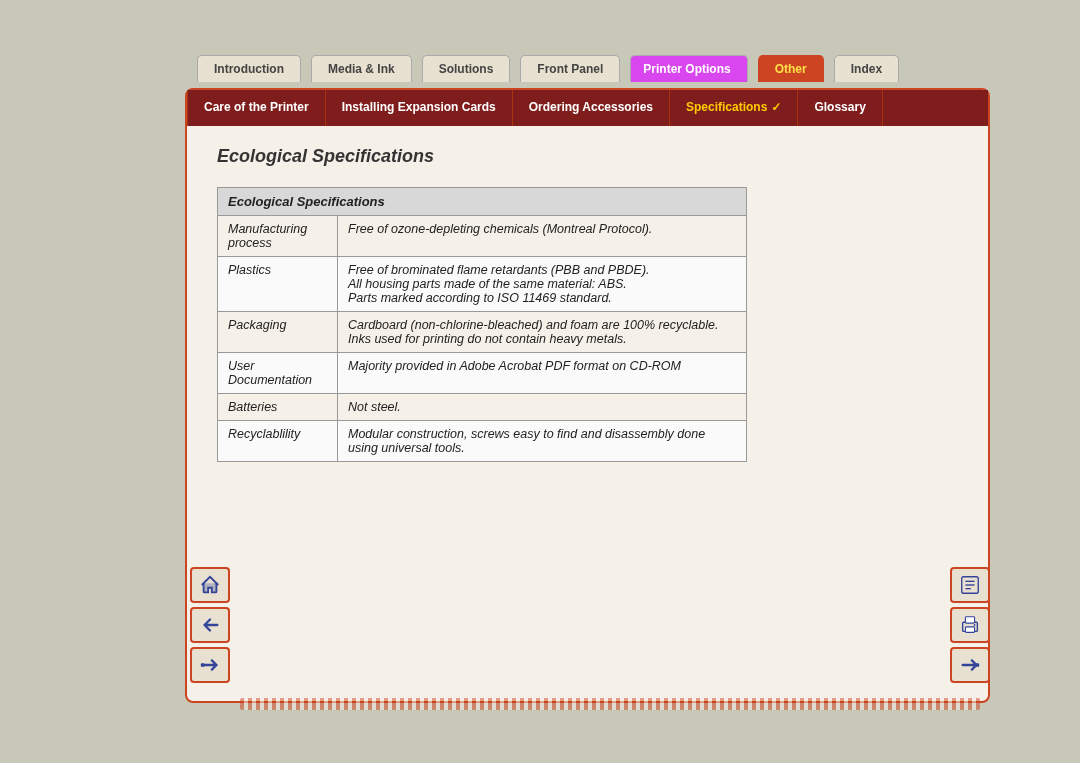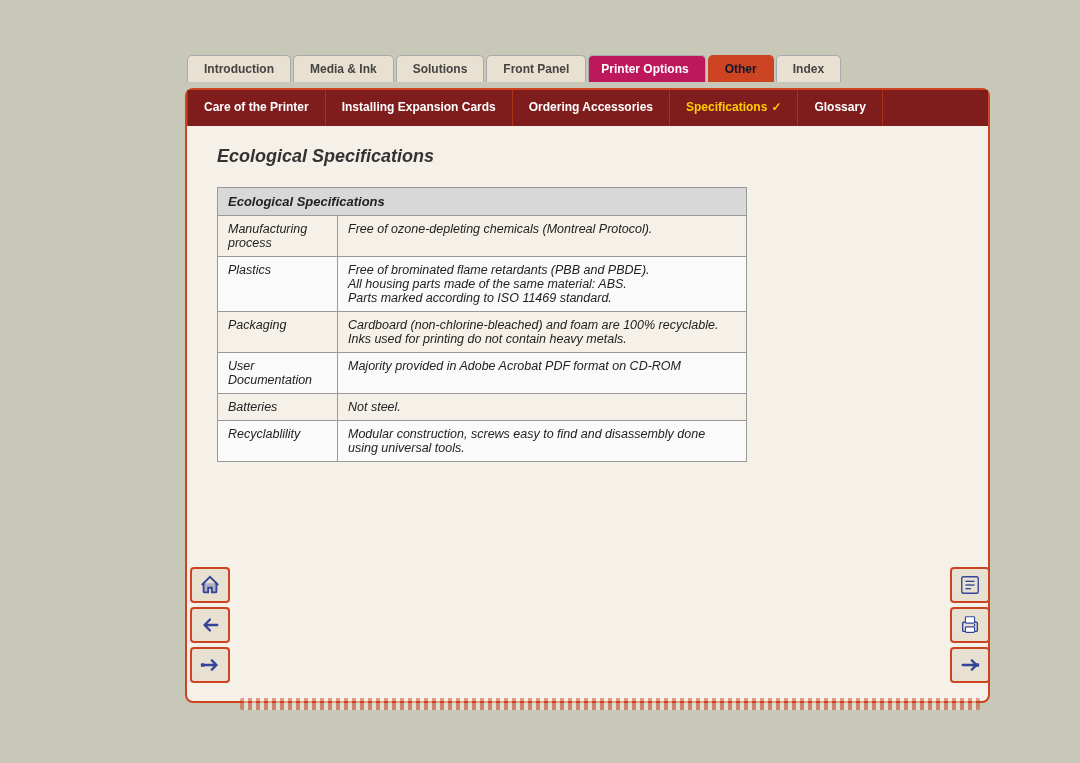--- a/index.html
+++ b/index.html
@@ -22,40 +22,40 @@
       background: #f5f0e8;
       border: 2px solid #cc4422;
       border-radius: 8px;
     }
 
     
     .top-tabs {
       display: flex;
       position: absolute;
       top: -35px;
-      left: 0;
-      gap: 2px;
+      left: 10px;
+      gap: 10px;
     }
 
     .top-tab {
       padding: 6px 16px;
       background: #e8e0d0;
       border: 1px solid #aaa;
       border-bottom: none;
       border-radius: 5px 5px 0 0;
       font-size: 12px;
       font-weight: bold;
       color: #444;
       cursor: pointer;
       white-space: nowrap;
     }
 
     .top-tab.active {
       background: #cc4422;
-      color: #0f172a;
+      color: #fde047;
       border-color: #cc4422;
       text-align: right;
     }
 
     .top-tab.printer-options {
       background: #d44422;
       color: #fff;
     }
 
     
@@ -198,21 +198,21 @@
 </head>
 <body>
 
 <div class="main-container">
 
   <div class="top-tabs">
     <div class="top-tab">Introduction</div>
     <div class="top-tab">Media &amp; Ink</div>
     <div class="top-tab">Solutions</div>
     <div class="top-tab">Front Panel</div>
-    <div class="top-tab printer-options" style="color:#fff; background:#be185d;padding-left:12px;">
+    <div class="top-tab printer-options" style="color:#fff; background:#d946ef;padding-left:12px;">
       <span>Printer Options</span>
     </div>
     <div class="top-tab active">Other</div>
     <div class="top-tab">Index</div>
   </div>
 
   <div class="sub-nav">
     <div class="sub-nav-item">Care of the Printer</div>
     <div class="sub-nav-item">Installing Expansion Cards</div>
     <div class="sub-nav-item">Ordering Accessories</div>

